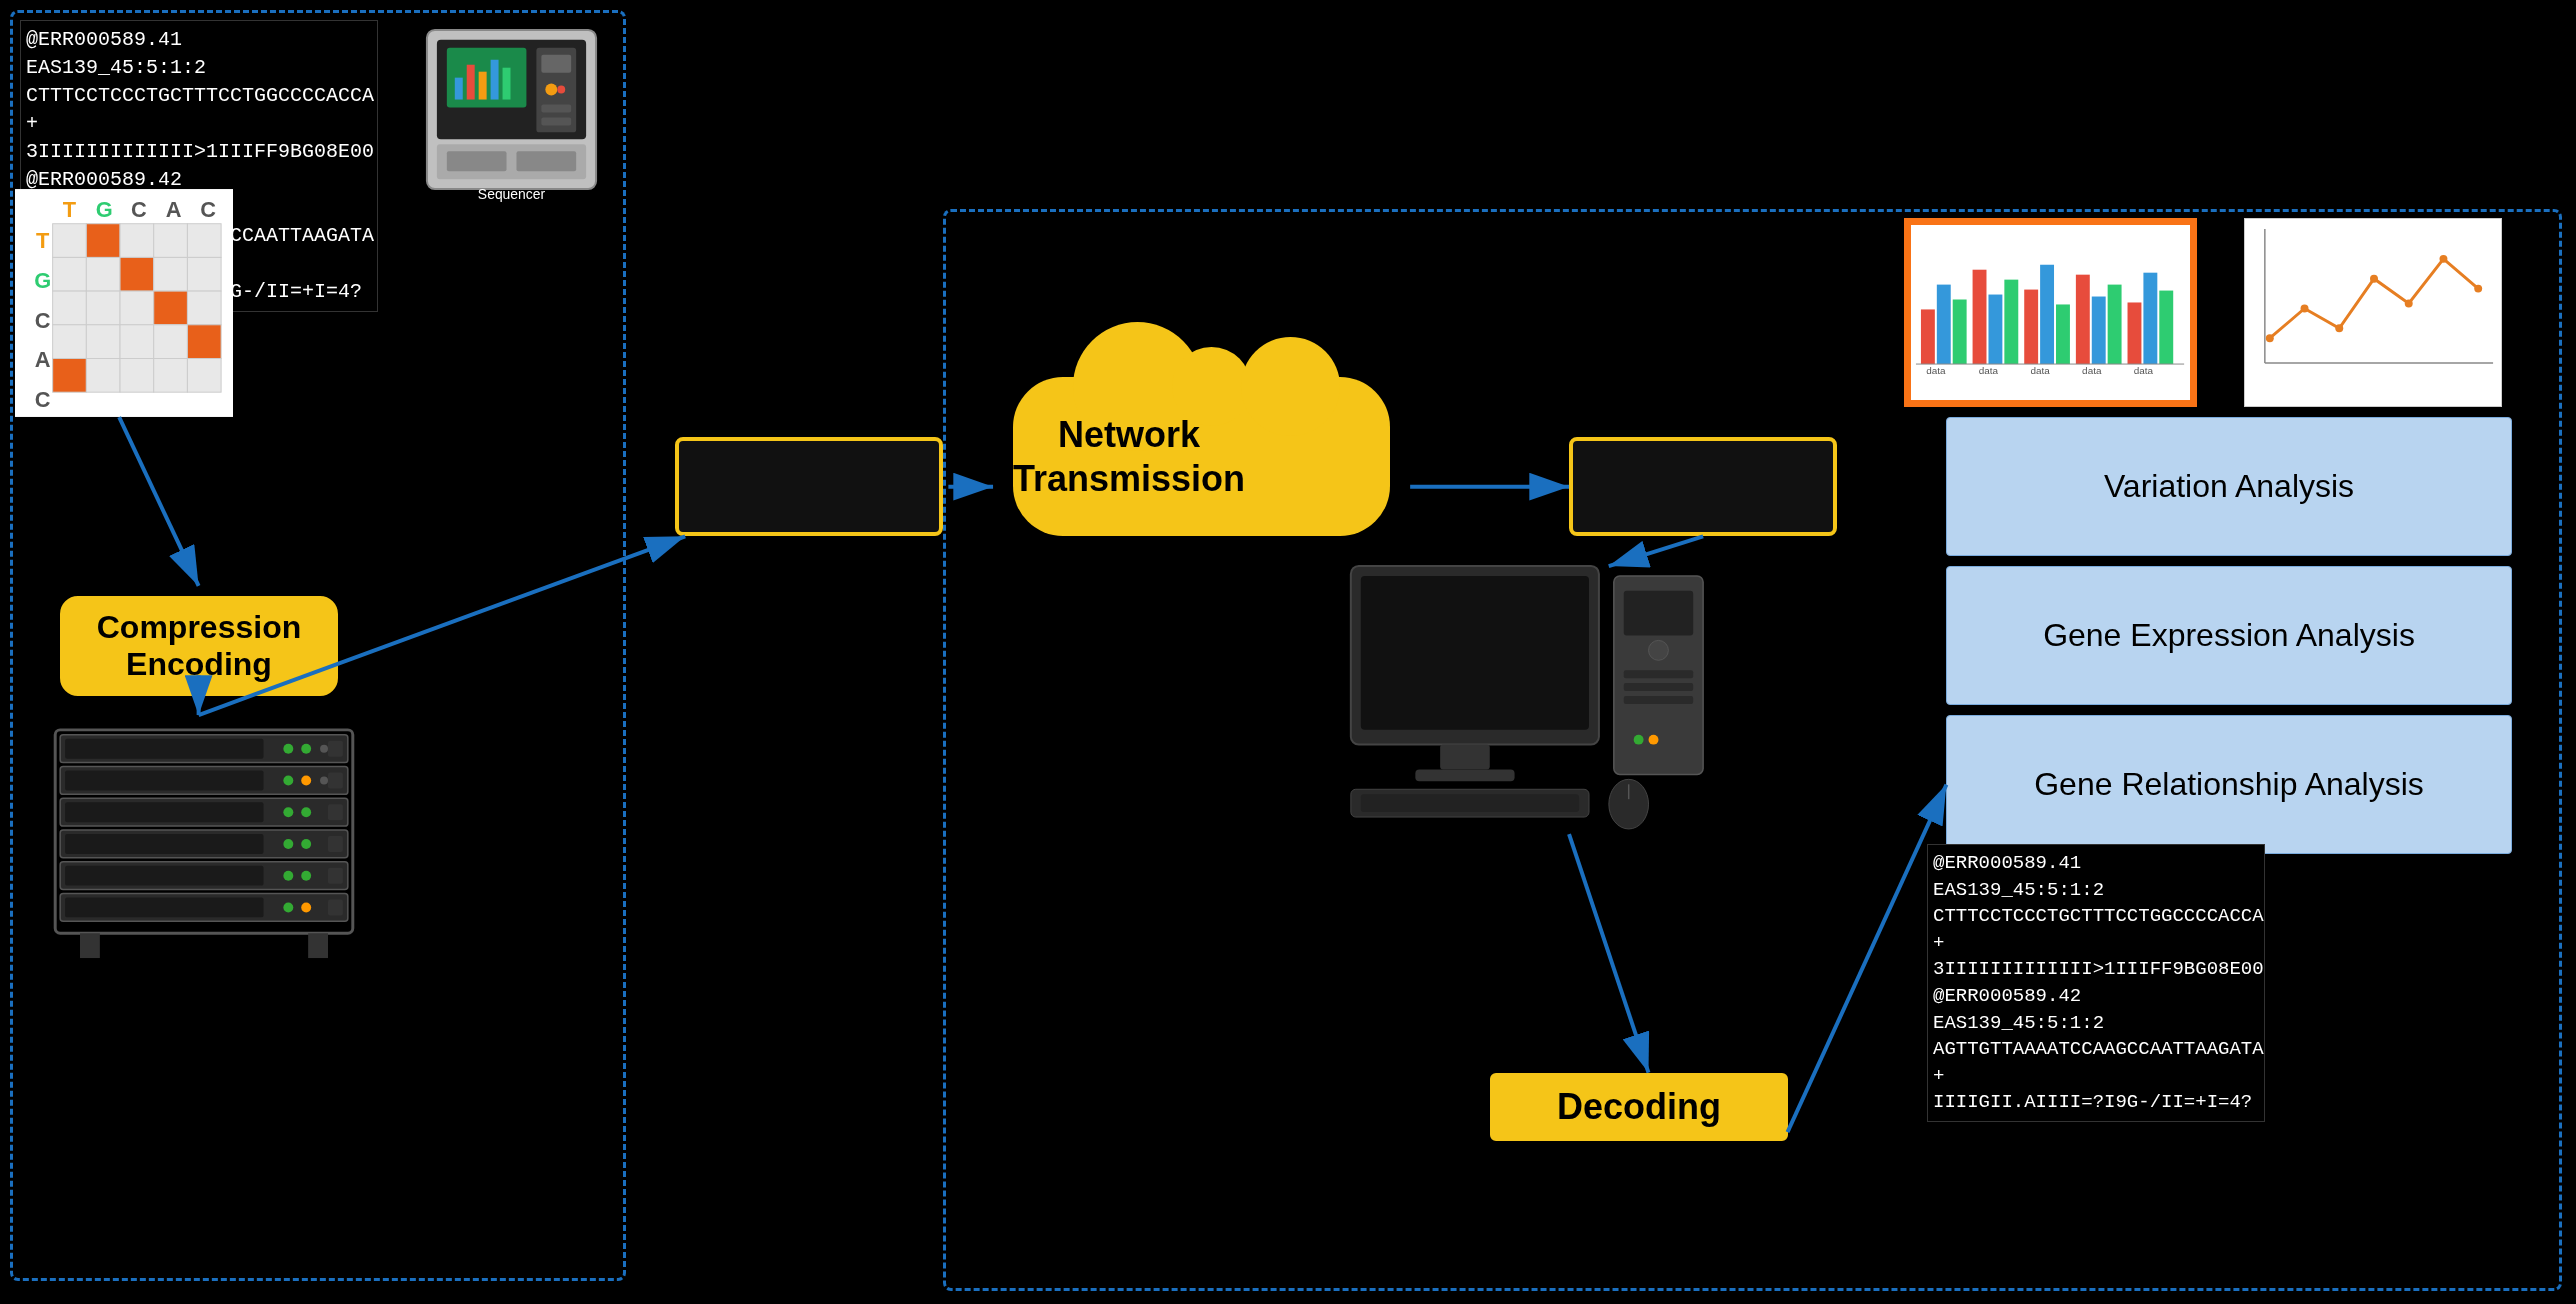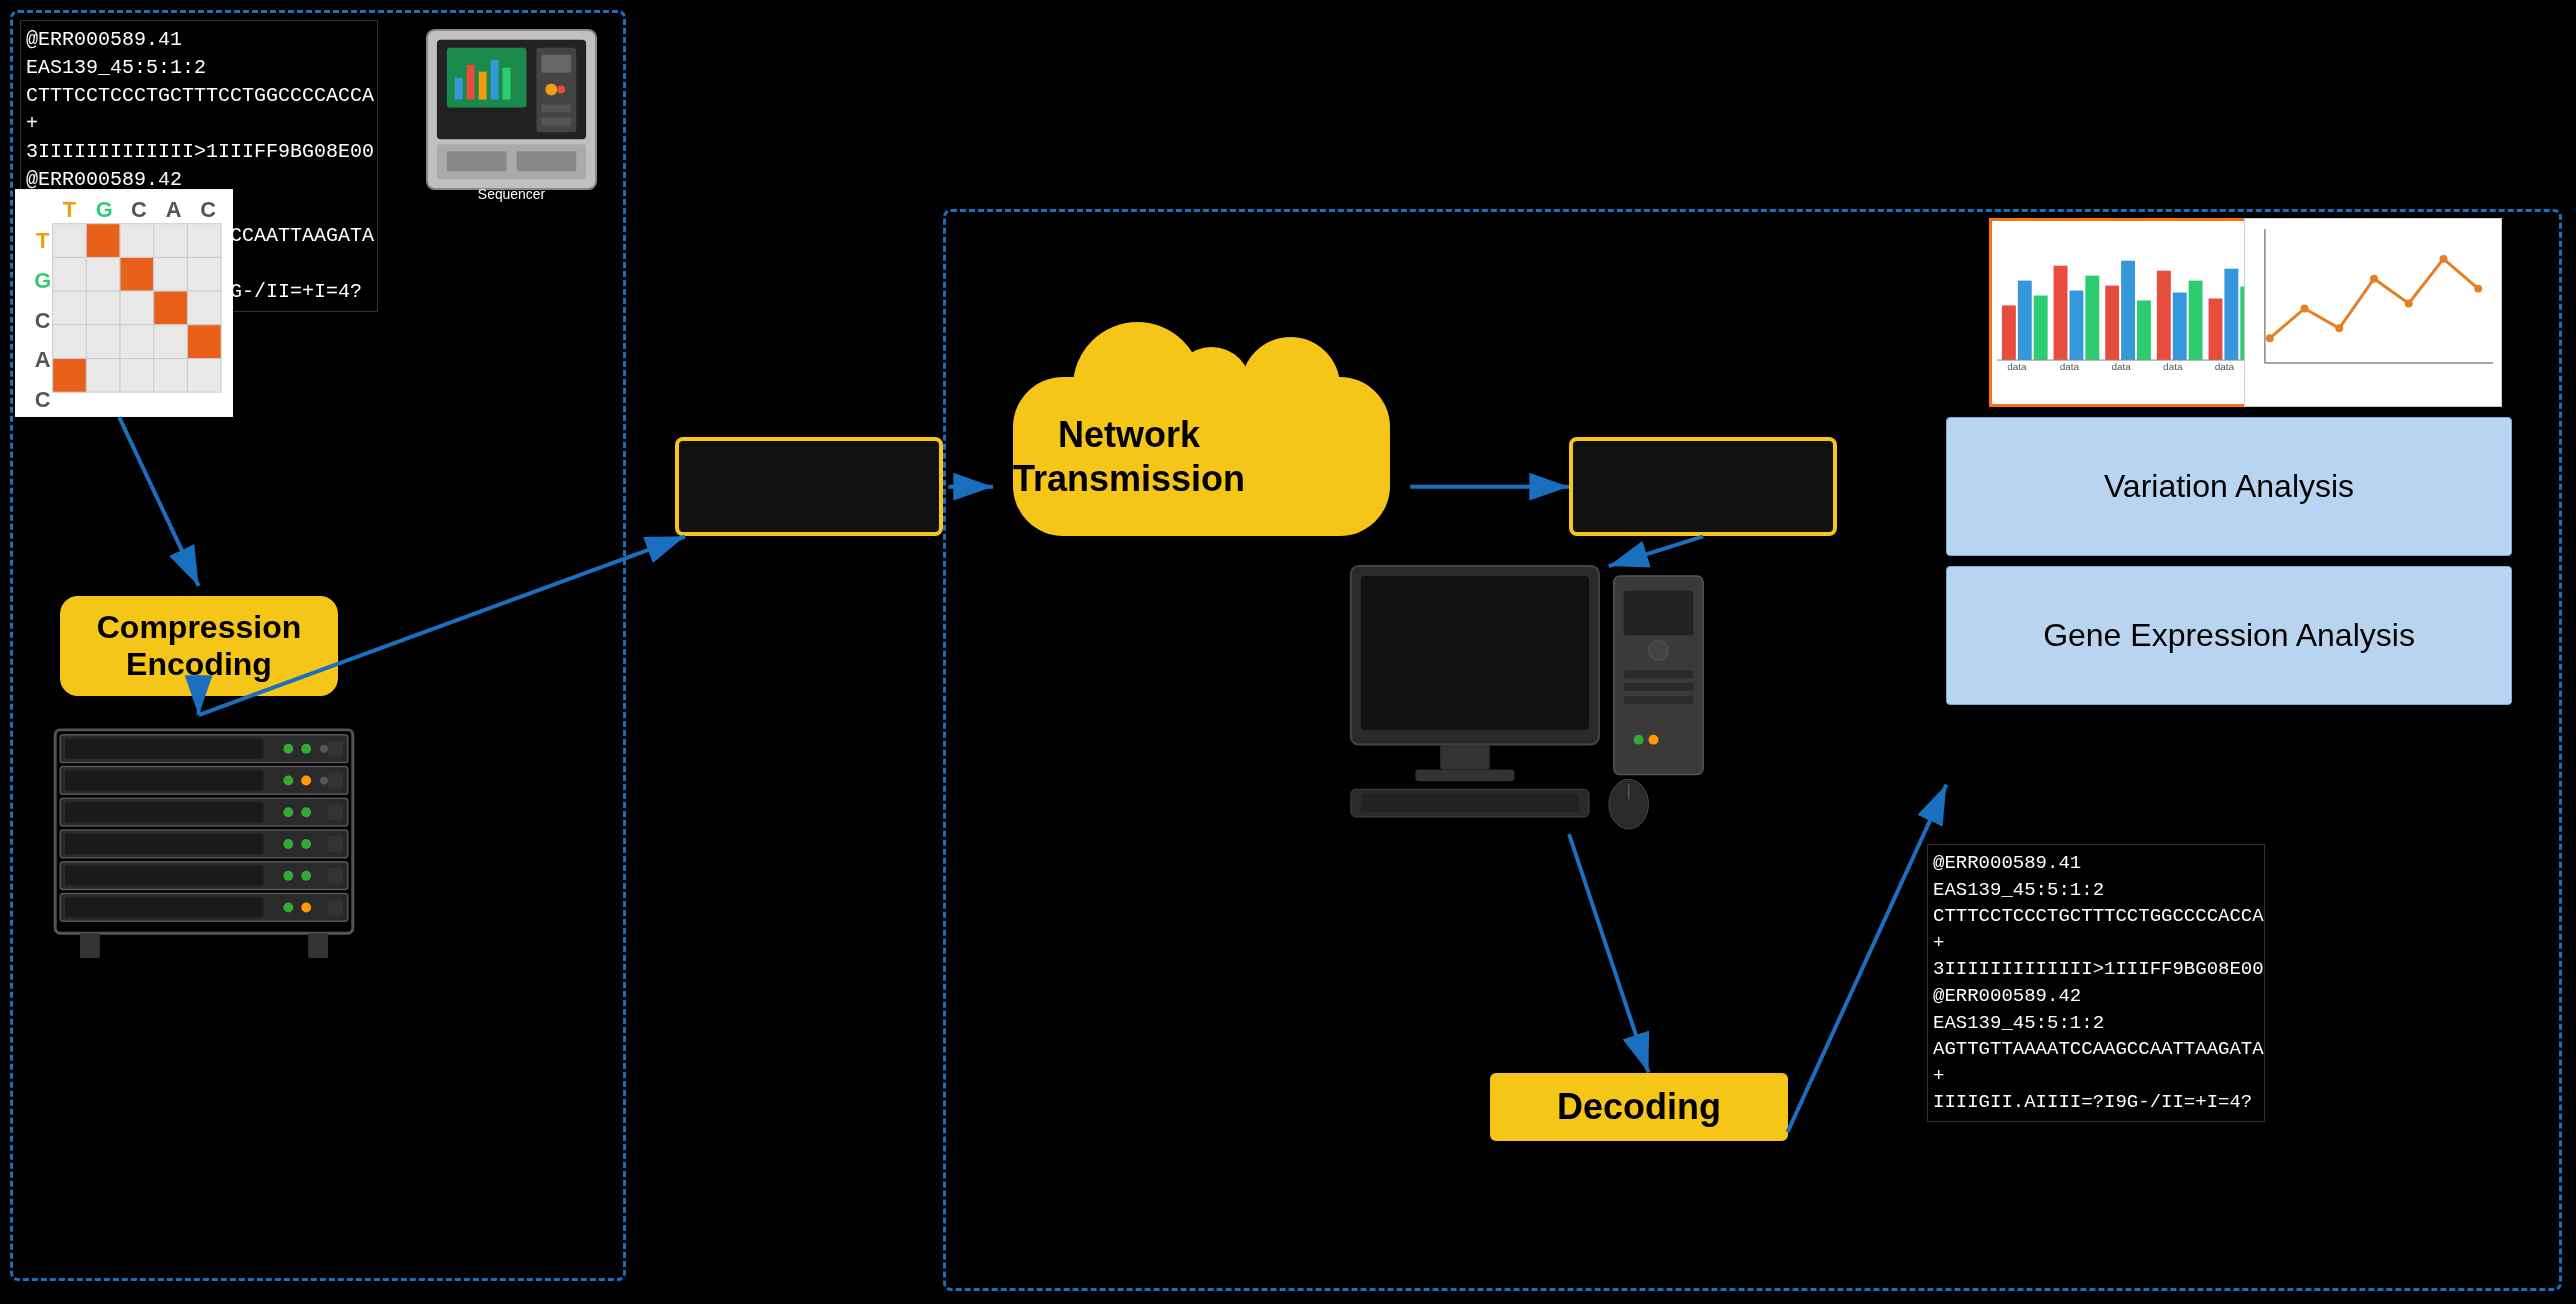--- a/index.html
+++ b/index.html
@@ -442,21 +442,21 @@
 
     <rect x="20" y="235" width="240" height="28" rx="5" fill="#2a2a2a" stroke="#444"></rect>
     <rect x="30" y="240" width="220" height="18" rx="3" fill="#222"></rect>
 
     <ellipse cx="300" cy="250" rx="20" ry="25" fill="#2a2a2a" stroke="#444"></ellipse>
     <line x1="300" y1="230" x2="300" y2="245" stroke="#555" stroke-width="1.5"></line>
   </svg>
 
   <div class="decoding-label">Decoding</div>
 
-  <div style="position:absolute; top:218px; left:1989px; width:293px; height:189px; background:#fff; border:3px solid #f97316; display:flex; flex-direction:column;">
+  <div style="position:absolute; top:218px; left:1904px; width:293px; height:189px; background:#fff; border:7px solid #f97316; display:flex; flex-direction:column;">
     <svg width="293" height="149" viewBox="0 0 295 150">
 
       <rect x="10" y="85" width="14" height="55" fill="#e74c3c"></rect>
       <rect x="26" y="60" width="14" height="80" fill="#3498db"></rect>
       <rect x="42" y="75" width="14" height="65" fill="#2ecc71"></rect>
 
       <rect x="62" y="45" width="14" height="95" fill="#e74c3c"></rect>
       <rect x="78" y="70" width="14" height="70" fill="#3498db"></rect>
       <rect x="94" y="55" width="14" height="85" fill="#2ecc71"></rect>
 
@@ -503,20 +503,24 @@
   <div class="analysis-panel gene-expression-panel">
     <span>Gene Expression
 Analysis</span>
   </div>
 
   <div class="analysis-panel variation-panel">
     <span>Variation
 Analysis</span>
   </div>
 
+  <div class="analysis-panel gene-relationship-panel">
+    <span>Gene Relationship
+Analysis</span>
+  </div>
 
   <div class="dna-text-bottom">
     <div>@ERR000589.41 EAS139_45:5:1:2</div>
     <div>CTTTCCTCCCTGCTTTCCTGGCCCCACCA</div>
     <div>+</div>
     <div>3IIIIIIIIIIIII&gt;1IIIFF9BG08E00</div>
     <div>@ERR000589.42 EAS139_45:5:1:2</div>
     <div>AGTTGTTAAAATCCAAGCCAATTAAGATA</div>
     <div>+</div>
     <div>IIIIGII.AIIII=?I9G-/II=+I=4?</div>

